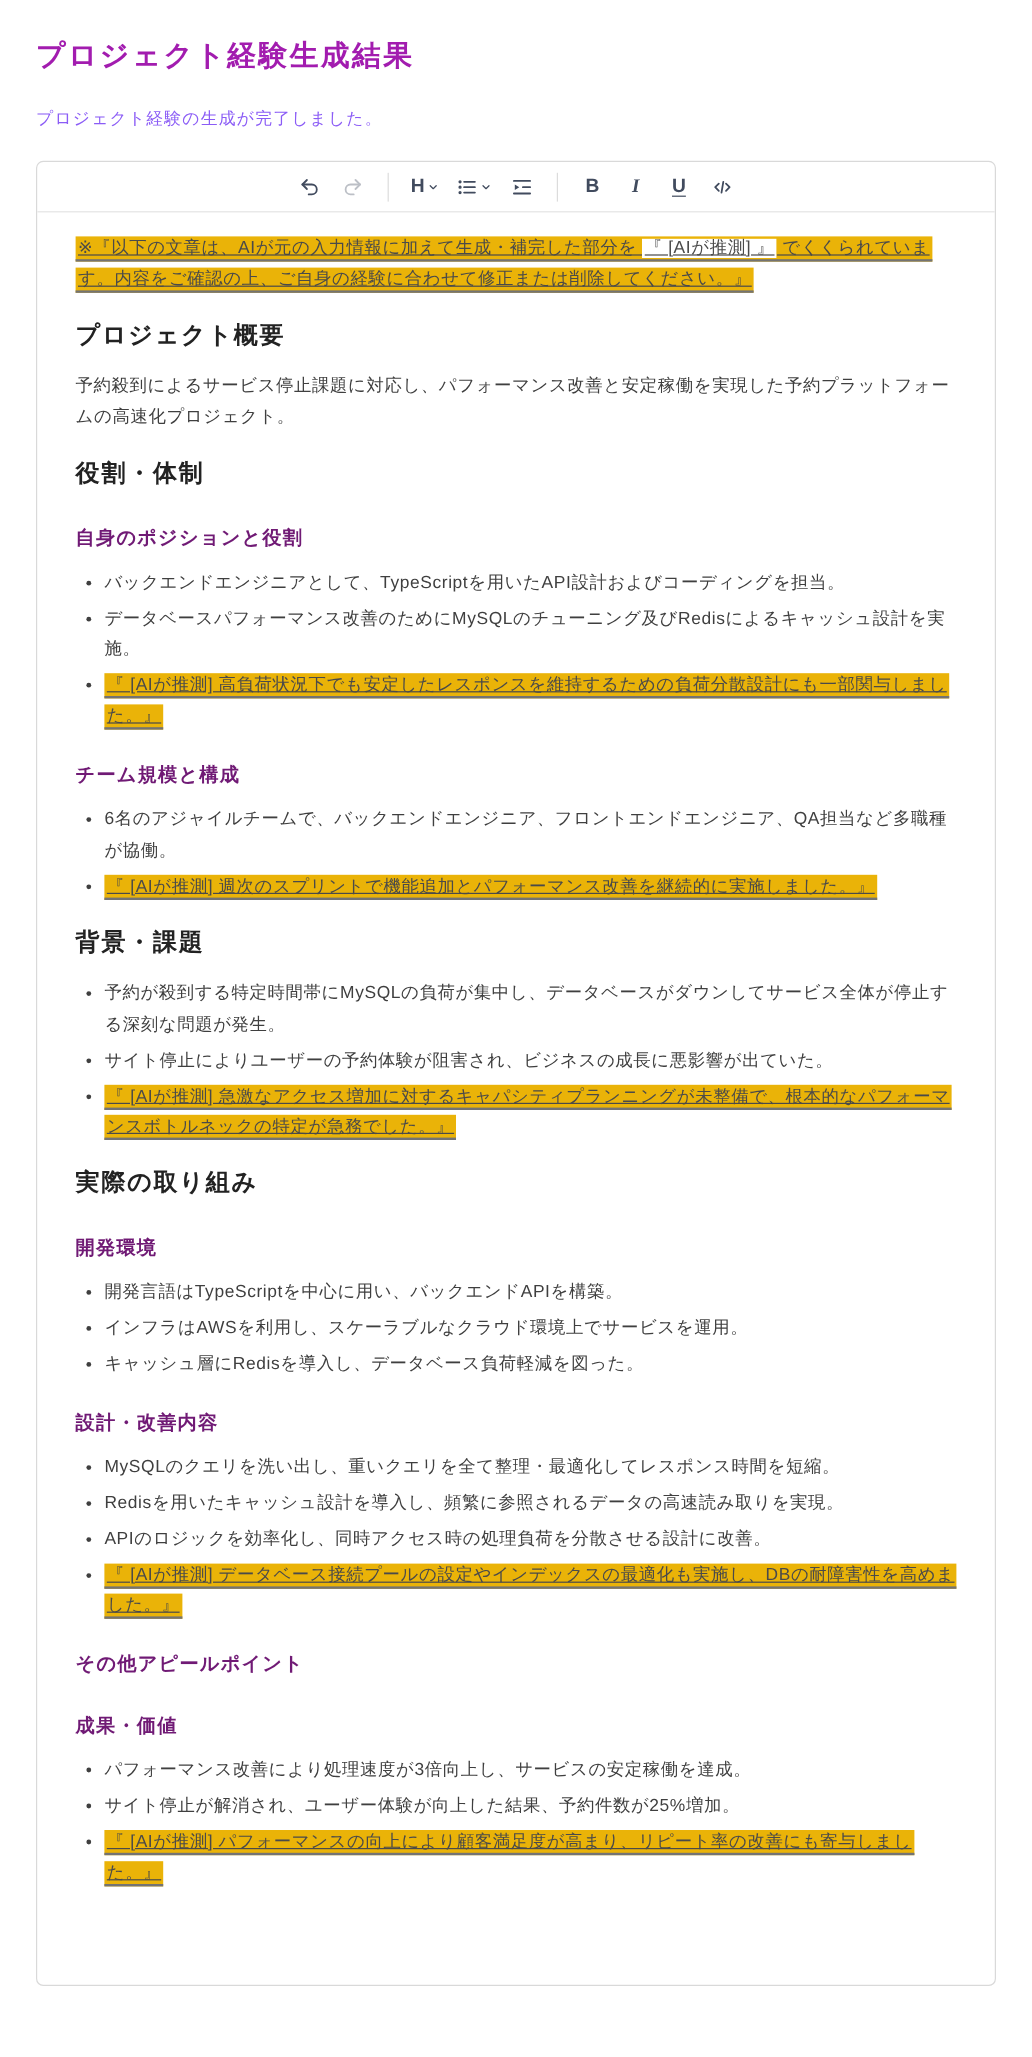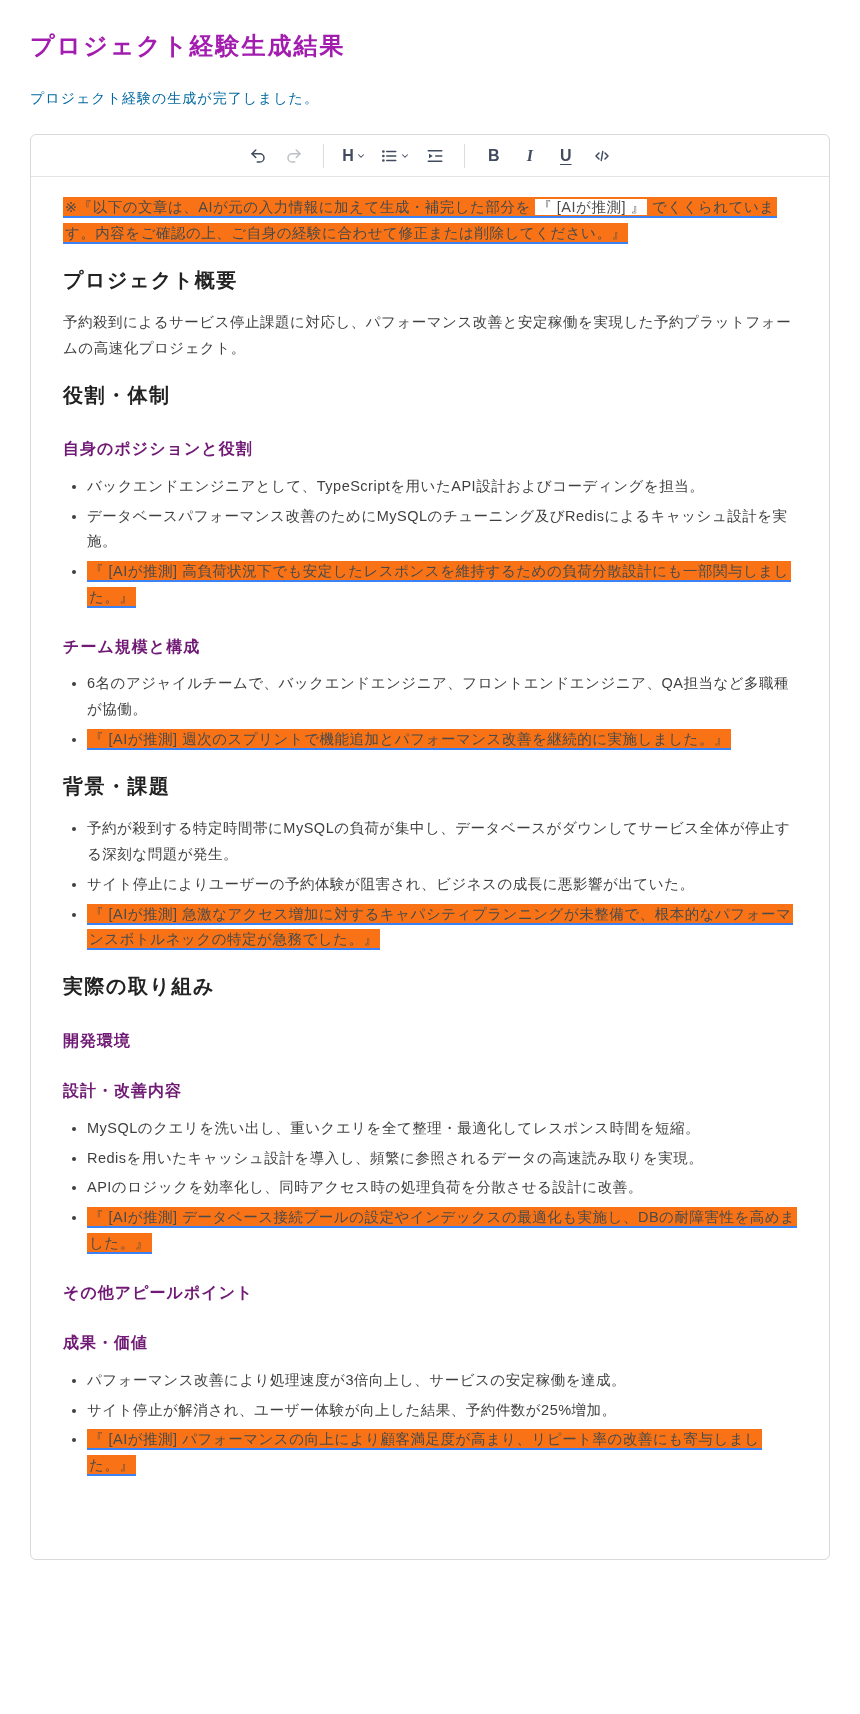--- a/index.html
+++ b/index.html
@@ -14,21 +14,21 @@
 
   .page-title {
     font-size: 24px;
     font-weight: 700;
     color: #a21caf;
     letter-spacing: 2px;
   }
   .page-subtitle {
     margin-top: 28px;
     font-size: 14px;
-    color: #0369a1;
+    color: #8b5cf6;
     letter-spacing: 1px;
   }
 
   
   .editor-card {
     margin-top: 26px;
     border: 1px solid #d9d9d9;
     border-radius: 6px;
     background: #fff;
     overflow: hidden;
@@ -88,26 +88,27 @@
     margin-bottom: 10px;
   }
   .editor-content p { margin-bottom: 8px; }
   .editor-content ul {
     padding-left: 24px;
     margin-bottom: 10px;
   }
   .editor-content li { margin-bottom: 4px; }
 
   .ai-highlight {
-    background: #f97316;
-    border-bottom: 2px solid #3b82f6;
+    background: #eab308;
+    border-bottom: 2px solid #737373;
     padding: 2px 2px 1px 2px;
     color: #4a4a4a;
     -webkit-box-decoration-break: clone;
     box-decoration-break: clone;
+    text-decoration: underline;
   }
   .ai-marker { background: #ffffff; padding: 0 2px; }
 </style>
 </head>
 <body>
 
 <div class="page">
 
   <h1 class="page-title">プロジェクト経験生成結果</h1>
   <p class="page-subtitle">プロジェクト経験の生成が完了しました。</p>
@@ -217,20 +218,25 @@
       <h2>背景・課題</h2>
       <ul>
         <li>予約が殺到する特定時間帯にMySQLの負荷が集中し、データベースがダウンしてサービス全体が停止する深刻な問題が発生。</li>
         <li>サイト停止によりユーザーの予約体験が阻害され、ビジネスの成長に悪影響が出ていた。</li>
         <li><span class="ai-highlight">『 [AIが推測] 急激なアクセス増加に対するキャパシティプランニングが未整備で、根本的なパフォーマンスボトルネックの特定が急務でした。』</span></li>
       </ul>
 
       <h2>実際の取り組み</h2>
 
       <h3>開発環境</h3>
+      <ul>
+        <li>開発言語はTypeScriptを中心に用い、バックエンドAPIを構築。</li>
+        <li>インフラはAWSを利用し、スケーラブルなクラウド環境上でサービスを運用。</li>
+        <li>キャッシュ層にRedisを導入し、データベース負荷軽減を図った。</li>
+      </ul>
 
       <h3>設計・改善内容</h3>
       <ul>
         <li>MySQLのクエリを洗い出し、重いクエリを全て整理・最適化してレスポンス時間を短縮。</li>
         <li>Redisを用いたキャッシュ設計を導入し、頻繁に参照されるデータの高速読み取りを実現。</li>
         <li>APIのロジックを効率化し、同時アクセス時の処理負荷を分散させる設計に改善。</li>
         <li><span class="ai-highlight">『 [AIが推測] データベース接続プールの設定やインデックスの最適化も実施し、DBの耐障害性を高めました。』</span></li>
       </ul>
 
       <h3>その他アピールポイント</h3>

